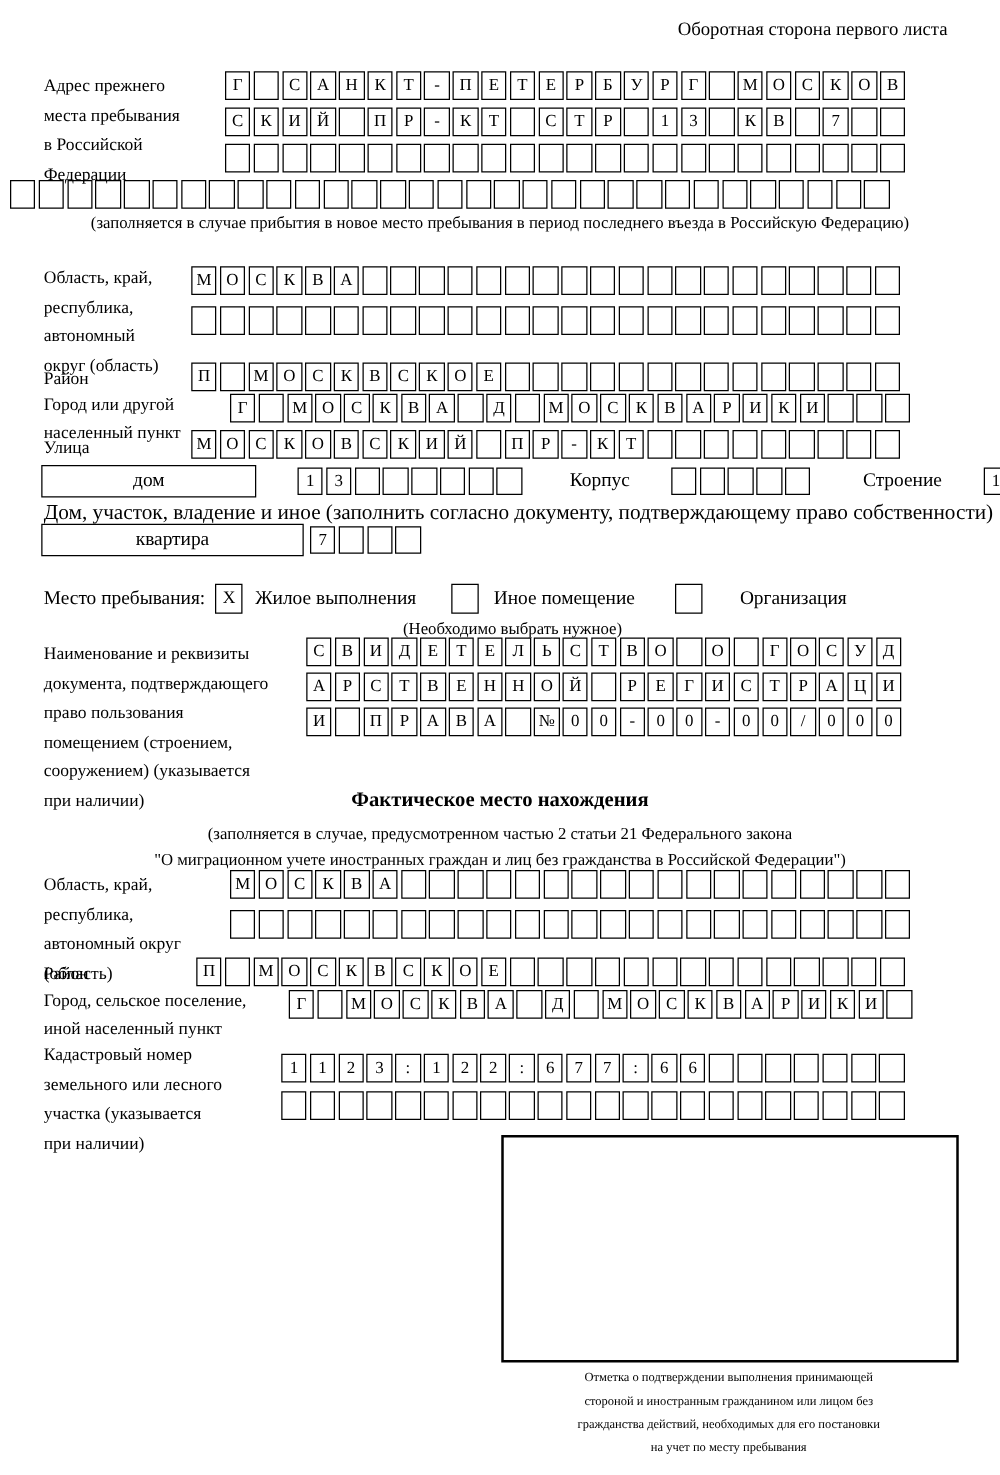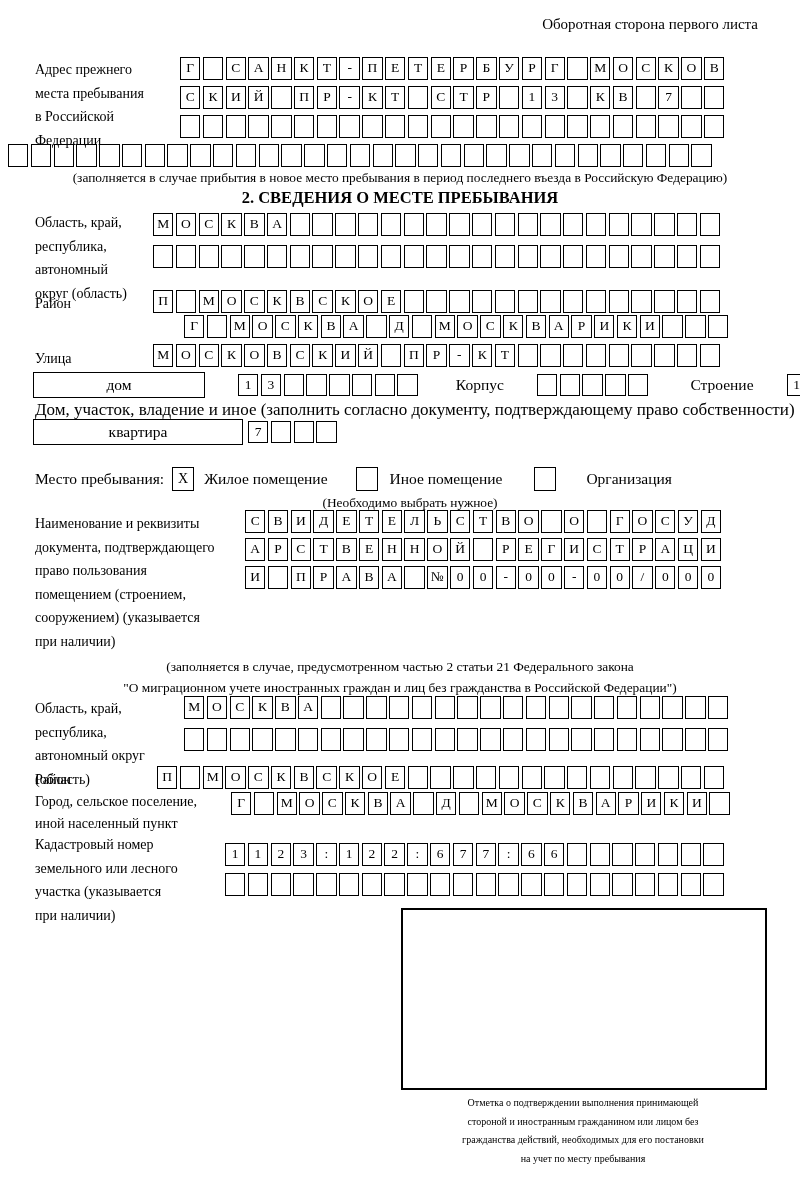--- a/index.html
+++ b/index.html
@@ -148,21 +148,20 @@
       <span class="cell"></span>
       <span class="cell"></span>
       <span class="cell"></span>
       <span class="cell"></span>
       <span class="cell"></span>
       <span class="cell"></span>
       <span class="cell"></span>
     </div>
   <div class="note" style="top:168px;">(заполняется в случае прибытия в новое место пребывания в период последнего въезда в Российскую Федерацию)</div>
 
-  <div class="heading" style="top:188px;">2. СВЕДЕНИЯ О МЕСТЕ ПРЕБЫВАНИЯ</div>
 
   <div class="lbl" style="top:211px; left:35px; width:130px;">Область, край,
 республика,
 автономный
 округ (область)</div>
   <div class="cells" style="top:213px; left:153px;">
       <span class="cell">М</span>
       <span class="cell">О</span>
       <span class="cell">С</span>
       <span class="cell">К</span>
@@ -238,20 +237,22 @@
       <span class="cell"></span>
       <span class="cell"></span>
       <span class="cell"></span>
       <span class="cell"></span>
       <span class="cell"></span>
       <span class="cell"></span>
       <span class="cell"></span>
       <span class="cell"></span>
     </div>
 
+  <div class="lbl" style="top:314px; left:35px; width:150px; line-height:22px;">Город или другой
+населенный пункт</div>
   <div class="cells" style="top:315px; left:184px;">
       <span class="cell">Г</span>
       <span class="cell"></span>
       <span class="cell">М</span>
       <span class="cell">О</span>
       <span class="cell">С</span>
       <span class="cell">К</span>
       <span class="cell">В</span>
       <span class="cell">А</span>
       <span class="cell"></span>
@@ -337,21 +338,21 @@
         <span class="cell">7</span>
         <span class="cell"></span>
         <span class="cell"></span>
         <span class="cell"></span>
       </div>
   </div>
 
   <div class="flexrow" style="top:467px; left:35px;">
     <span class="lbl-inline">Место пребывания:</span>
     <span class="chk" style="margin-left:8px;">X</span>
-    <span class="lbl-inline" style="margin-left:10px;">Жилое помещение</span>
+    <span class="lbl-inline" style="margin-left:10px;">Жилое выполнения</span>
     <span class="chk" style="margin-left:28px;"></span>
     <span class="lbl-inline" style="margin-left:12px;">Иное помещение</span>
     <span class="chk" style="margin-left:32px;"></span>
     <span class="lbl-inline" style="margin-left:30px;">Организация</span>
   </div>
   <div class="note" style="top:493px; left:10px;">(Необходимо выбрать нужное)</div>
 
   <div class="lbl" style="top:512px; left:35px; width:215px;">Наименование и реквизиты
 документа, подтверждающего
 право пользования
@@ -421,20 +422,21 @@
       <span class="cell">0</span>
       <span class="cell">-</span>
       <span class="cell">0</span>
       <span class="cell">0</span>
       <span class="cell">/</span>
       <span class="cell">0</span>
       <span class="cell">0</span>
       <span class="cell">0</span>
     </div>
 
+  <div class="heading" style="top:630px;">Фактическое место нахождения</div>
   <div class="note" style="top:656px; line-height:21px;">(заполняется в случае, предусмотренном частью 2 статьи 21 Федерального закона
 "О миграционном учете иностранных граждан и лиц без гражданства в Российской Федерации")</div>
 
   <div class="lbl" style="top:697px; left:35px; width:150px;">Область, край,
 республика,
 автономный округ
 (область)</div>
   <div class="cells" style="top:696px; left:184px;">
       <span class="cell">М</span>
       <span class="cell">О</span>

